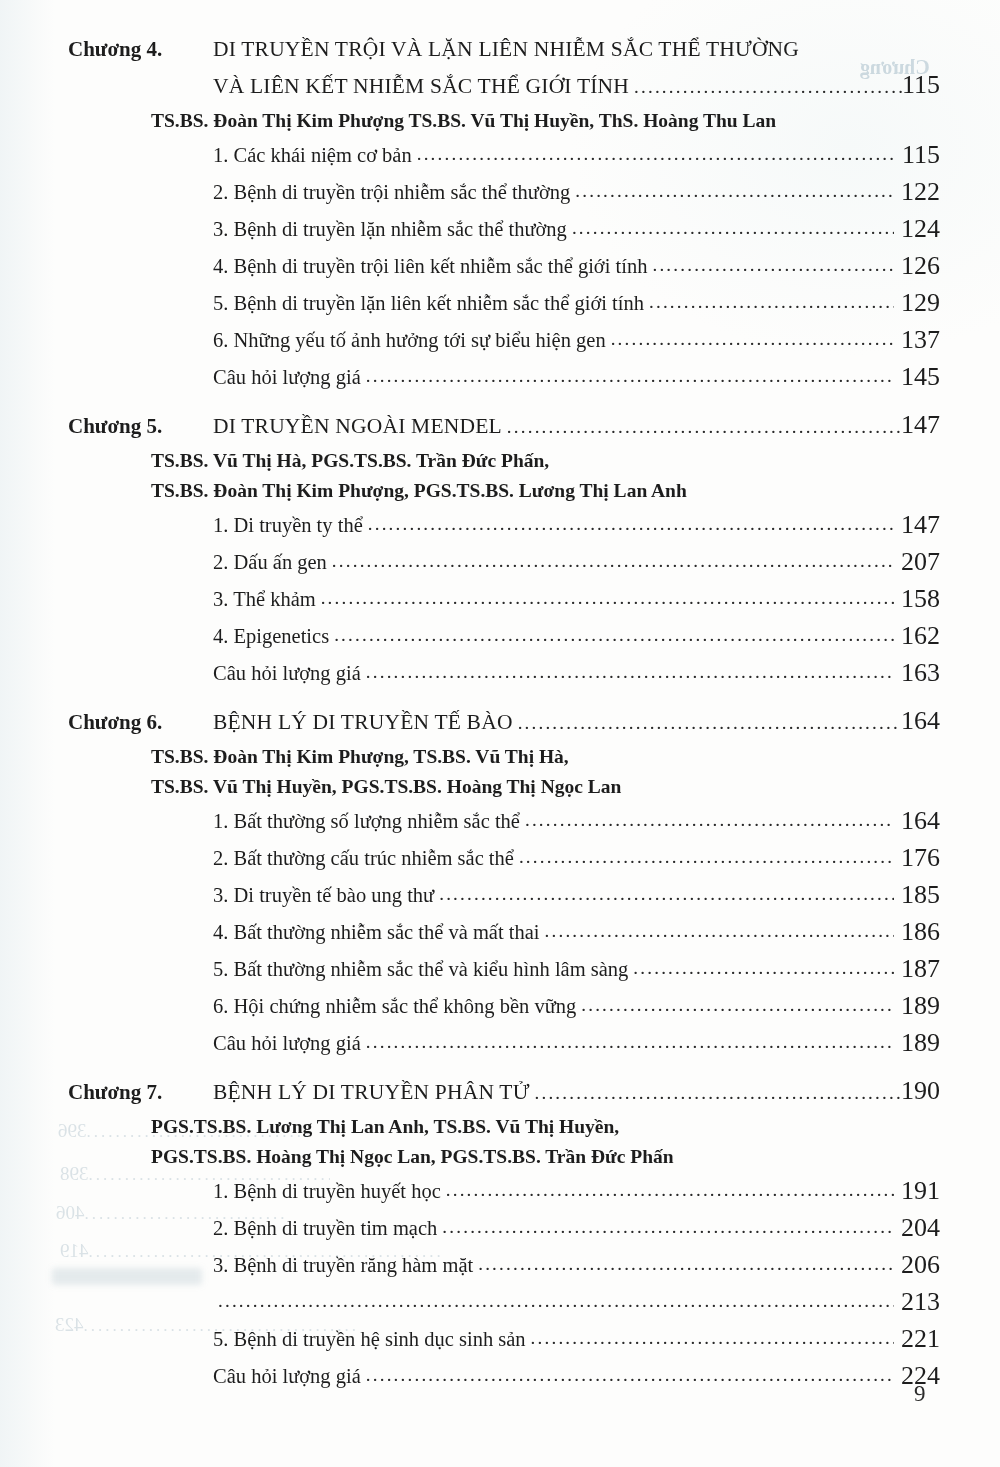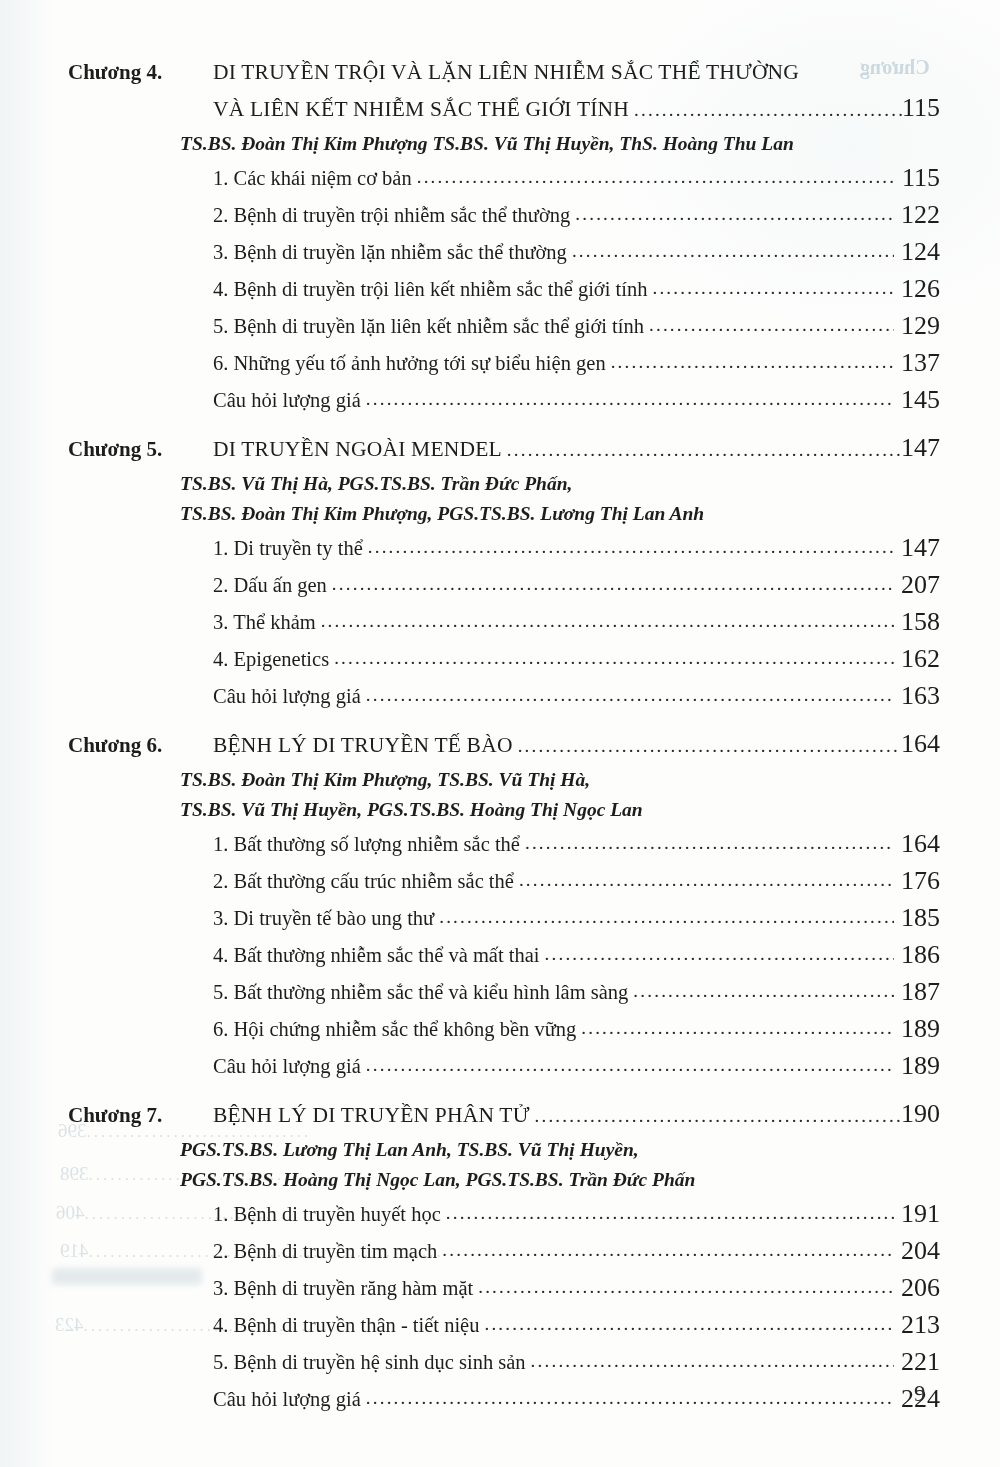--- a/index.html
+++ b/index.html
@@ -7,21 +7,21 @@
     width: 1000px; height: 1467px;
     background: #fdfdfc;
     font-family: "Liberation Serif", "DejaVu Serif", serif;
     color: #1d1d1d;
     overflow: hidden;
   }
   .page {
     position: relative;
     width: 1000px; height: 1467px;
     box-sizing: border-box;
-    padding: 54px 60px 0 68px;
+    padding: 31px 60px 0 68px;
     background:
       linear-gradient(90deg, rgba(224,234,238,0.45) 0px, rgba(253,253,252,0) 55px),
       radial-gradient(ellipse 400px 300px at 85% 10%, rgba(225,238,240,0.25), rgba(253,253,252,0) 70%),
       #fdfdfc;
   }
   .chapter + .chapter { margin-top: 12px; }
 
   .row { display: flex; align-items: baseline; line-height: 36px; }
   .gutter {
     width: 145px; flex: none;
@@ -33,24 +33,24 @@
   .txt { font-size: 20.5px; white-space: nowrap; }
   .leader { flex: 1; overflow: hidden; white-space: nowrap; margin-left: 5px; }
   .leader::after {
     content: "....................................................................................................................................................................................";
     letter-spacing: 2.2px; font-size: 19px; color: #2a2a2a;
   }
   .pg { flex: none; font-size: 26px; }
   .item-row .pg { padding-left: 7px; }
 
   .author {
-    margin-left: 112px;
+    margin-left: 83px;
     line-height: 30px;
     font-size: 19.5px;
-    font-weight: bold; font-style: italic;
+    font-weight: bold; 
     white-space: nowrap;
   }
   .item-row { display: flex; align-items: flex-end; margin-left: 145px; line-height: 36px; }
 
   .folio {
     position: absolute; top: 1381px; left: 914px;
     font-size: 23px; color: #2b2b2b;
   }
 
   
@@ -244,21 +244,20 @@
         <span class="txt">2. Bệnh di truyền tim mạch</span>
         <span class="leader"></span>
         <span class="pg">204</span>
       </div>
     <div class="item-row">
         <span class="txt">3. Bệnh di truyền răng hàm mặt</span>
         <span class="leader"></span>
         <span class="pg">206</span>
       </div>
     <div class="item-row">
-        <span class="txt">4. Bệnh di truyền thận - tiết niệu</span>
         <span class="leader"></span>
         <span class="pg">213</span>
       </div>
     <div class="item-row">
         <span class="txt">5. Bệnh di truyền hệ sinh dục sinh sản</span>
         <span class="leader"></span>
         <span class="pg">221</span>
       </div>
     <div class="item-row">
         <span class="txt">Câu hỏi lượng giá</span>

